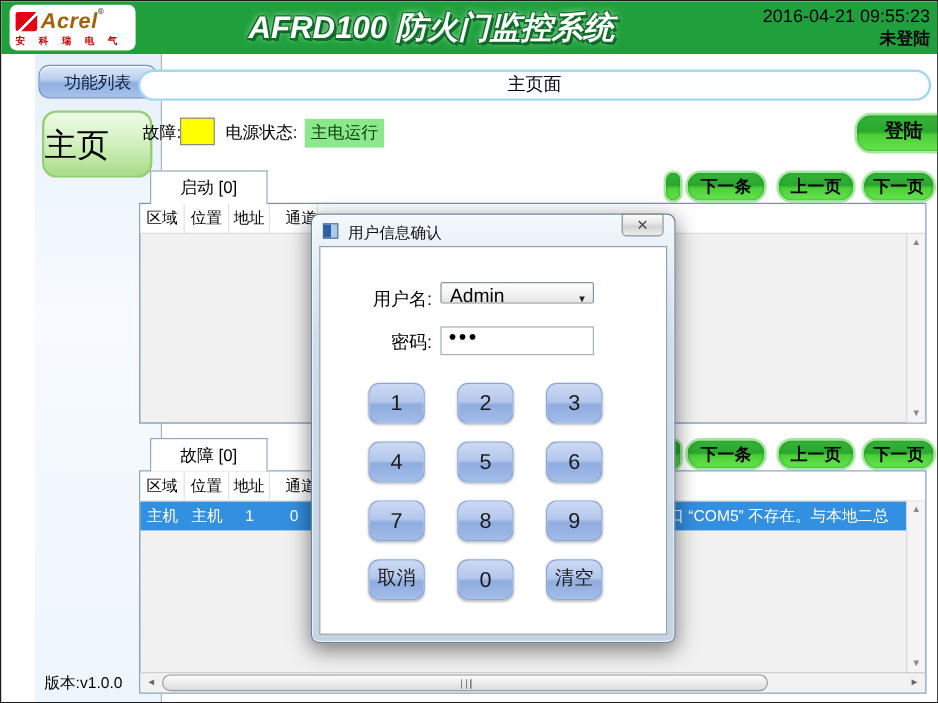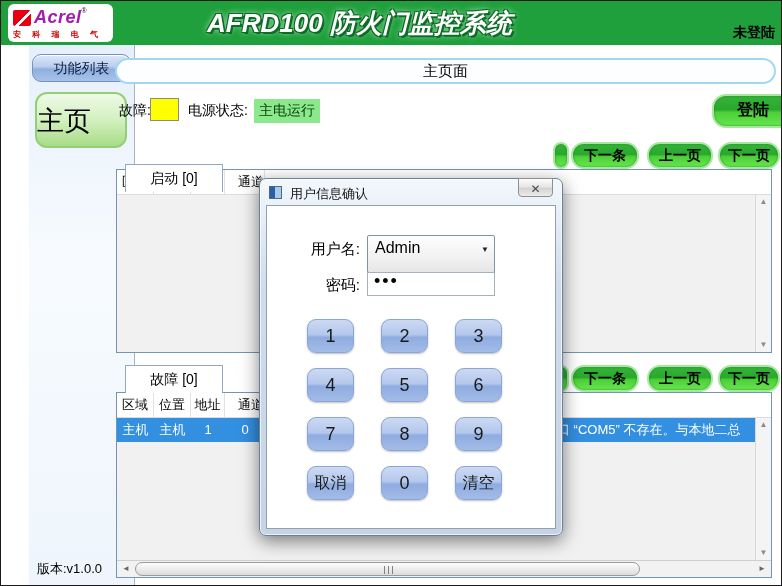--- a/index.html
+++ b/index.html
@@ -4,21 +4,21 @@
 <style>
   * { margin:0; padding:0; box-sizing:border-box; font-family:"Liberation Sans","DejaVu Sans",sans-serif; }
   body { background:#888; }
   .window { position:relative; width:782px; height:586px; background:#fff; border:1px solid #1a1a1a; overflow:hidden; }
 
   
   .header { position:absolute; left:0; top:0; width:100%; height:44px; background:#1fa03c; }
   .logo-box { position:absolute; left:7px; top:3px; width:105px; height:38px; background:#fff; border-radius:6px; padding:3px 5px 0 5px; }
   .logo-row { display:flex; align-items:center; gap:3px; }
   .logo-mark { width:18px; height:16px; background:linear-gradient(135deg,#e60012 52%,#fff 52%,#fff 62%,#e60012 62%); border-radius:2px; }
-  .brand { font-size:18px; font-weight:bold; font-style:italic; color:#a21caf; letter-spacing:0.5px; }
+  .brand { font-size:18px; font-weight:bold; font-style:italic; color:#a16207; letter-spacing:0.5px; }
   .brand-reg { font-size:7px; vertical-align:top; color:#111; }
   .brand-sub { font-size:8px; font-weight:bold; color:#c00; letter-spacing:4.5px; margin-top:1px; white-space:nowrap; }
   .app-title { position:absolute; left:126px; top:5px; width:465px; text-align:center; font-size:26px; font-weight:bold; font-style:italic; color:#fff;
     text-shadow:2px 2px 0 #0c6b25,-1px -1px 0 #0c6b25,1px -1px 0 #0c6b25,-1px 1px 0 #0c6b25,0 0 6px rgba(255,255,255,.9); white-space:nowrap; }
   .datetime { position:absolute; right:6px; top:4px; font-size:15px; color:#000; }
   .login-status { position:absolute; right:6px; top:23px; font-size:14px; font-weight:bold; color:#000; }
 
   
   .sidebar { position:absolute; left:0; top:44px; width:106px; bottom:0; background:linear-gradient(180deg,#e6f0fa,#f7fbff 40%,#eef5fc); border-right:1px solid #a9b4be;margin-left:28px; }
   .func-btn { position:absolute; left:3px; top:9px; width:99px; height:28px; border-radius:9px; border:1px solid #7492c0;
@@ -65,21 +65,21 @@
     border:1px solid #68829c; background:linear-gradient(180deg,#f3f8fc,#cfdceb 30%,#c5d3e3);
     box-shadow:0 5px 18px rgba(0,0,0,.5), inset 0 0 0 1px rgba(255,255,255,.65);margin-top:43px; }
   .dlg-titlebar { position:relative; height:26px; }
   .dlg-icon { position:absolute; left:9px; top:7px; width:13px; height:13px; border:1px solid #4a6a8a; background:linear-gradient(90deg,#2b5fa8 50%,#a8cce8 50%); }
   .dlg-title { position:absolute; left:30px; top:6px; font-size:13px; color:#111; }
   .dlg-close { position:absolute; top:-1px; right:9px; width:35px; height:19px; border:1px solid #8f8f8f; border-radius:0 0 4px 4px;
     background:linear-gradient(180deg,#fdfdfd,#e6e6e6 45%,#d2d2d2 55%,#ececec); text-align:center; line-height:17px; cursor:pointer; }
   .dlg-close span { font-size:12px; font-weight:bold; color:#4a4a4a; }
   .dlg-content { position:absolute; left:6px; top:26px; right:6px; bottom:6px; background:#fff; border:1px solid #8fa1b3; }
   .fld-label { position:absolute; font-size:15px; color:#000; text-align:right; }
-  .combo { position:absolute; left:100px; top:29px; width:128px; height:38px; border:1px solid #82929f; border-radius:2px;
+  .combo { position:absolute; left:100px; top:29px; width:128px; height:18px; border:1px solid #82929f; border-radius:2px;
     background:linear-gradient(180deg,#ffffff,#f2f2f2 55%,#e6e6e6); cursor:pointer; }
   .combo-val { position:absolute; left:7px; top:3px; font-size:16px; color:#000; }
   .combo-arrow { position:absolute; right:5px; top:9px; font-size:8px; color:#222; }
   .pwd { position:absolute; left:100px; top:66px; width:128px; height:24px; border:1px solid #a5b2bd; background:#fff; cursor:text; }
   .pwd-dots { position:absolute; left:6px; top:-2px; font-size:18px; letter-spacing:2px; color:#000; }
   .key { position:absolute; width:47px; height:34px; border:1px solid #8aa6d6; border-radius:9px;
     background:linear-gradient(180deg,#ccd9f3 0%,#b4c7ec 46%,#8face0 54%,#a3bce8 100%);
     font-size:18px; color:#1a1a1a; text-align:center; line-height:32px; cursor:pointer; box-shadow:0 1px 2px rgba(0,0,0,.25); }
   .key.cjk { font-size:16px; }
   .kc1{left:40px;} .kc2{left:114px;} .kc3{left:188px;}
@@ -92,38 +92,39 @@
 
   <div class="header">
     <div class="logo-box">
       <div class="logo-row">
         <div class="logo-mark"></div>
         <div><span class="brand">Acrel</span><span class="brand-reg">®</span></div>
       </div>
       <div class="brand-sub">安 科 瑞 电 气</div>
     </div>
     <div class="app-title">AFRD100 防火门监控系统</div>
+    <div class="datetime">2016-04-21 09:55:23</div>
     <div class="login-status">未登陆</div>
   </div>
 
   <div class="sidebar">
     <div class="func-btn">功能列表</div>
     <div class="home-btn">主页</div>
     <div class="version">版本:v1.0.0</div>
   </div>
 
   <div class="page-title-bar">主页面</div>
 
   <div class="lbl" style="left:118px; top:101px;">故障:</div>
   <div class="fault-indicator"></div>
   <div class="lbl" style="left:187px; top:101px;">电源状态:</div>
   <div class="power-value">主电运行</div>
   <div class="gbtn login-btn">登陆</div>
 
-  <div class="tab" style="left:124px; top:141px;margin-top:22px;">启动 [0]</div>
+  <div class="tab" style="left:124px; top:141px;">启动 [0]</div>
   <div class="gbtn partial-btn" style="left:552px; top:141px; z-index:1;"></div>
   <div class="gbtn" style="left:570px; top:141px; width:68px;">下一条</div>
   <div class="gbtn" style="left:646px; top:141px; width:66px;">上一页</div>
   <div class="gbtn" style="left:717px; top:141px; width:62px;">下一页</div>
 
   <div class="datatable" style="top:168px; height:184px;">
     <div class="thead">
       <div class="th">区域</div>
       <div class="th">位置</div>
       <div class="th">地址</div>

